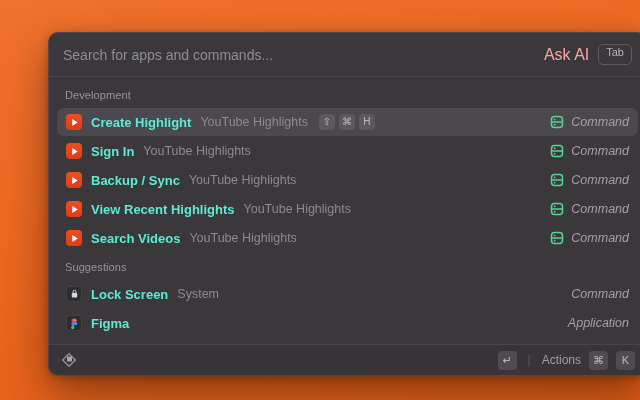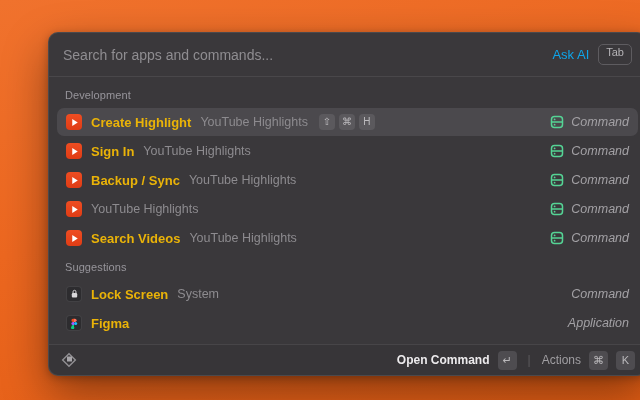--- a/index.html
+++ b/index.html
@@ -21,21 +21,21 @@
   .search-bar {
     height: 44px; flex: 0 0 44px; display: flex; align-items: center;
     padding: 0 14px; border-bottom: 1px solid rgba(255,255,255,0.08);
   }
   .search-input {
     flex: 1; background: transparent; border: none; outline: none;
     font-family: "Liberation Sans", sans-serif;
     font-size: 14px; color: #e8e6e8; caret-color: #ff6363;
   }
   .search-input::placeholder { color: #8f8d91; }
-  .ask-ai { font-size: 13px; color: #0ea5e9; margin-right: 9px; white-space: nowrap; text-align: right; }
+  .ask-ai { font-size: 16px; color: #fca5a5; margin-right: 9px; white-space: nowrap; text-align: right; }
   .tab-key {
     font-size: 11px; color: #b5b3b6; border: 1px solid #5e5c60;
     border-radius: 5px; padding: 2px 7px 6px; line-height: 1;
   }
   
   .list { flex: 1; padding: 4px 8px 0; overflow: hidden; }
   .section-title {
     font-size: 11px; color: #97959b; font-weight: 500;
     padding: 8px 8px 7px; letter-spacing: 0.1px;
   }
@@ -43,21 +43,21 @@
     height: 28px; display: flex; align-items: center; gap: 9px;
     padding: 0 9px; border-radius: 7px; margin-bottom: 1px; cursor: default;
   }
   .row.selected { background: #4b494d; }
   .app-icon {
     width: 16px; height: 16px; flex: 0 0 16px; border-radius: 4px;
     display: flex; align-items: center; justify-content: center;
   }
   .yt-icon { background: linear-gradient(180deg, #ee4d22, #e03c15); }
   .dark-icon { background: #2d2c2f; border: 1px solid rgba(255,255,255,0.10); }
-  .row-title { font-size: 13px; font-weight: 600; color: #eab308; white-space: nowrap; }
+  .row-title { font-size: 13px; font-weight: 600; color: #5eead4; white-space: nowrap; }
   .row-subtitle { font-size: 12.5px; color: #8d8b8f; white-space: nowrap; }
   .shortcut { display: flex; gap: 4px; margin-left: 2px; }
   .kcap {
     min-width: 16px; height: 16px; padding: 0 3px; border-radius: 4px;
     background: #5b595d; color: #bebcbf; font-size: 10px; line-height: 16px;
     text-align: center; display: inline-block;
   }
   .spacer { flex: 1; }
   .type-wrap { display: flex; align-items: center; gap: 7px; font-style: italic; }
   .type-label { font-size: 12.5px; color: #a3a1a5; white-space: nowrap; }
@@ -155,20 +155,21 @@
         <span class="type-label">Command</span>
       </span>
     </div>
 
     <div class="row">
       <span class="app-icon yt-icon">
         <svg width="9" height="9" viewBox="0 0 10 10">
             <polygon points="2.5,1.2 8.6,5 2.5,8.8" fill="#ffffff"></polygon>
           </svg>
       </span>
+      <span class="row-title">View Recent Highlights</span>
       <span class="row-subtitle">YouTube Highlights</span>
       <span class="spacer"></span>
       <span class="type-wrap">
         <svg width="14" height="14" viewBox="0 0 14 14">
           <rect x="1.5" y="1.5" width="11" height="11" rx="3" fill="none" stroke="#55d495" stroke-width="1.5"></rect>
           <line x1="1.5" y1="7" x2="12.5" y2="7" stroke="#55d495" stroke-width="1.5"></line>
           <circle cx="4.6" cy="4.4" r="0.9" fill="#55d495"></circle>
           <circle cx="4.6" cy="9.7" r="0.9" fill="#55d495"></circle>
         </svg>
         <span class="type-label">Command</span>
@@ -230,21 +231,20 @@
     </div>
 
   </div>
 
   <div class="footer">
     <svg width="18" height="18" viewBox="0 0 18 18">
       <rect x="4.5" y="4.5" width="9" height="9" transform="rotate(45 9 9)" fill="none" stroke="#918f93" stroke-width="1.4"></rect>
       <rect x="7" y="5.5" width="5" height="5" fill="#a8a6aa"></rect>
     </svg>
     <span class="spacer"></span>
-    <span class="footer-primary">Open Command</span>
     <span class="fkcap">↵</span>
     <span class="footer-divider">|</span>
     <span class="footer-actions">Actions</span>
     <span class="fkcap">⌘</span>
     <span class="fkcap">K</span>
   </div>
 
 </div>
 
 </body></html>

